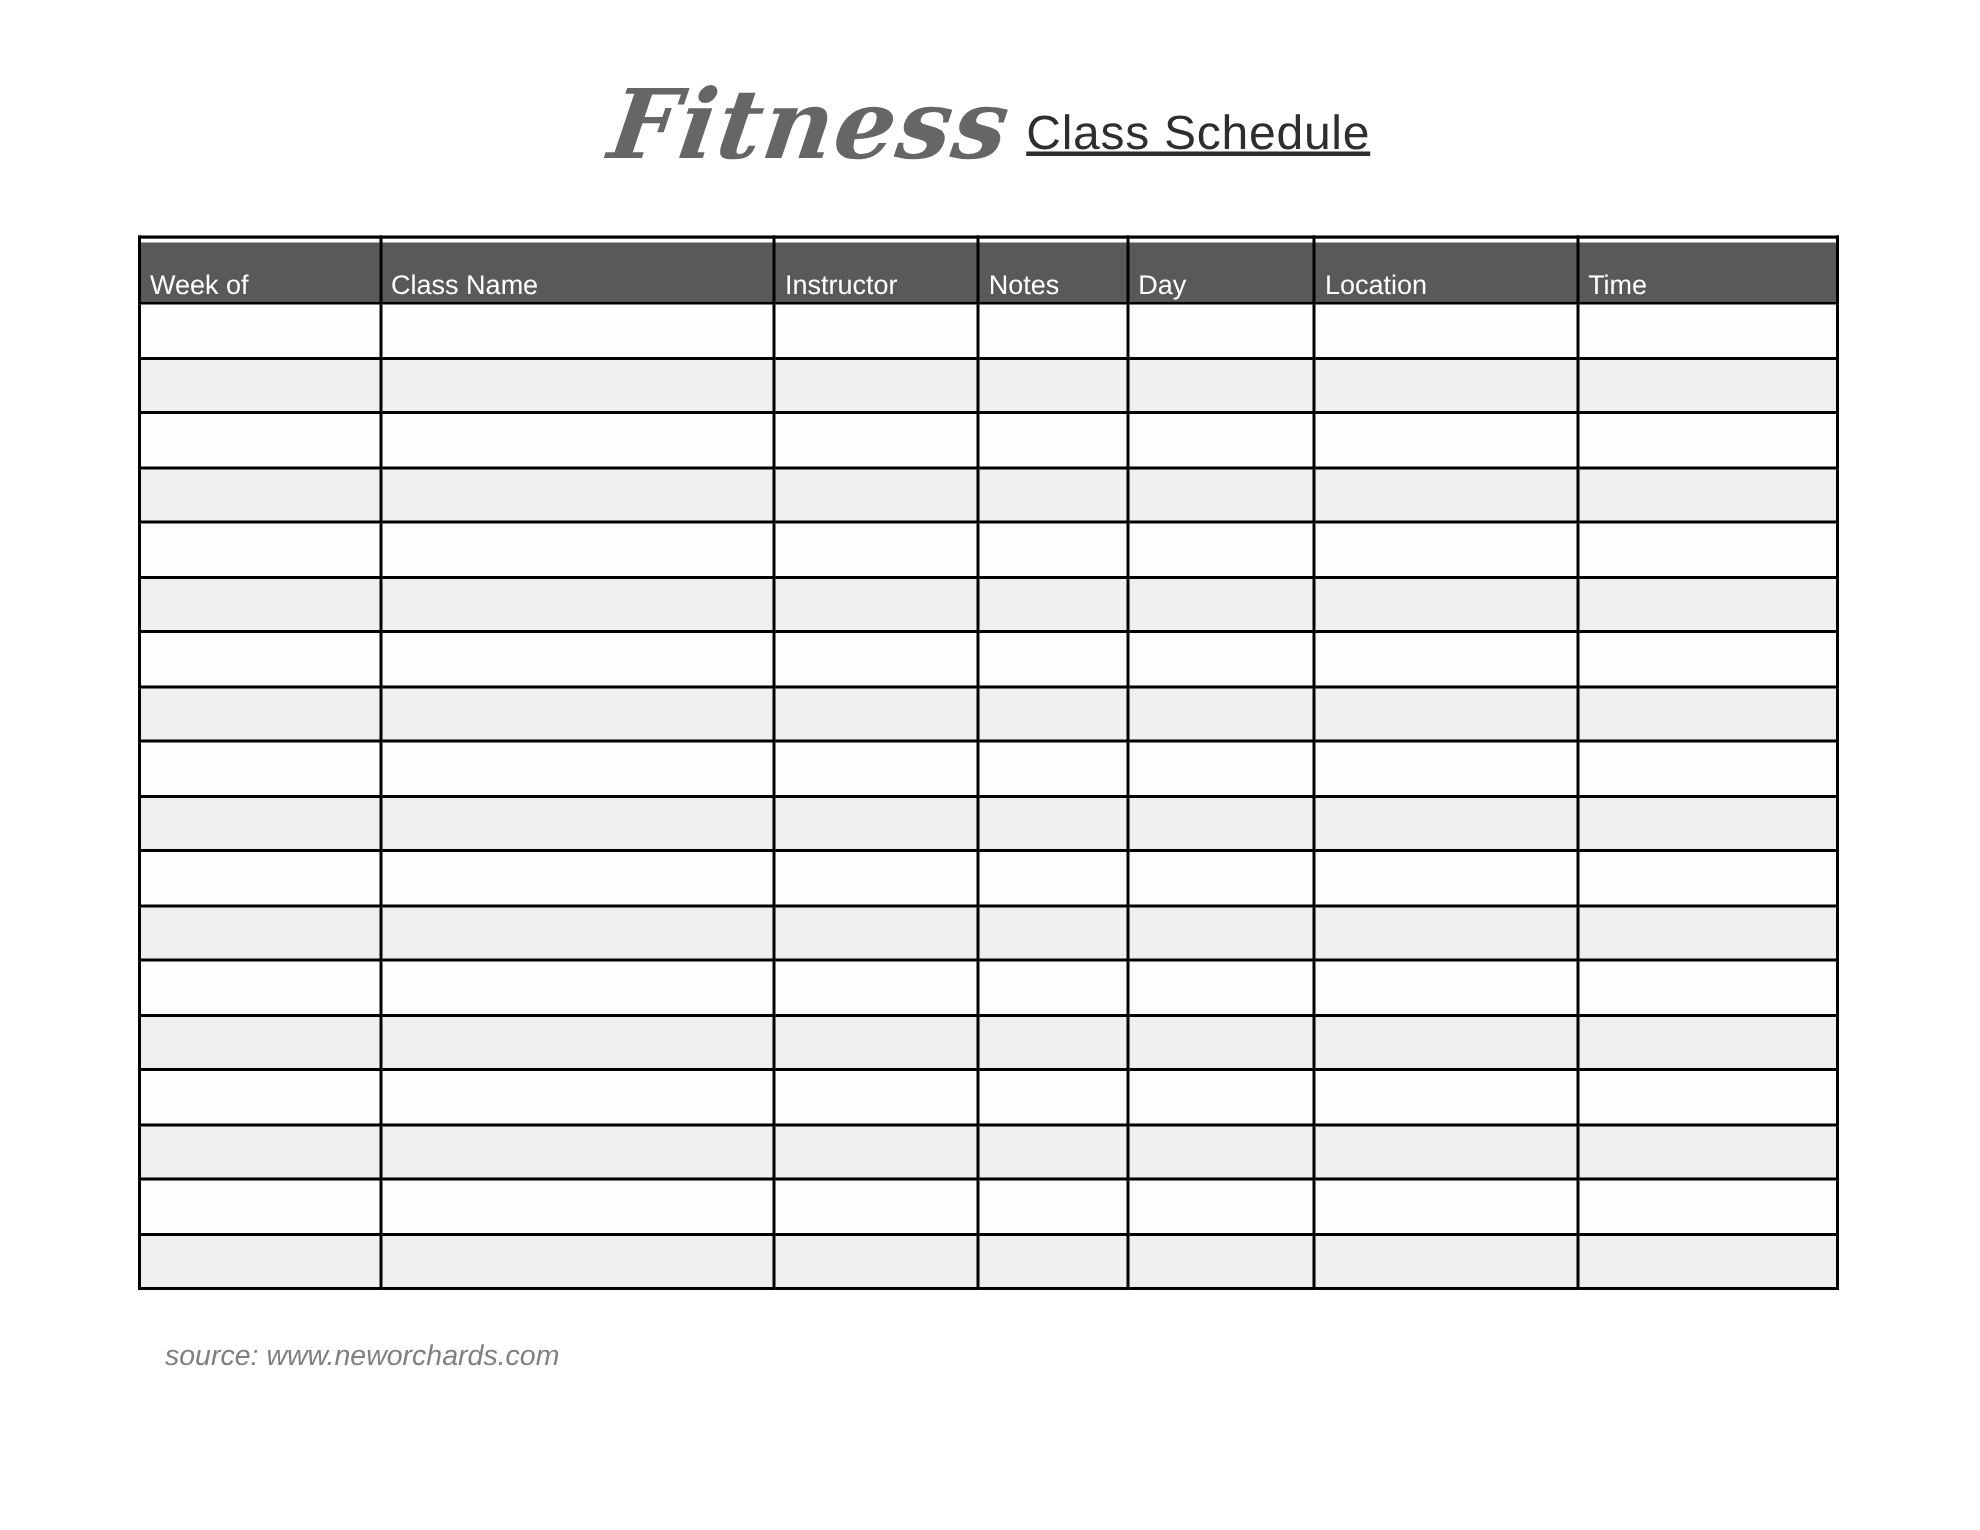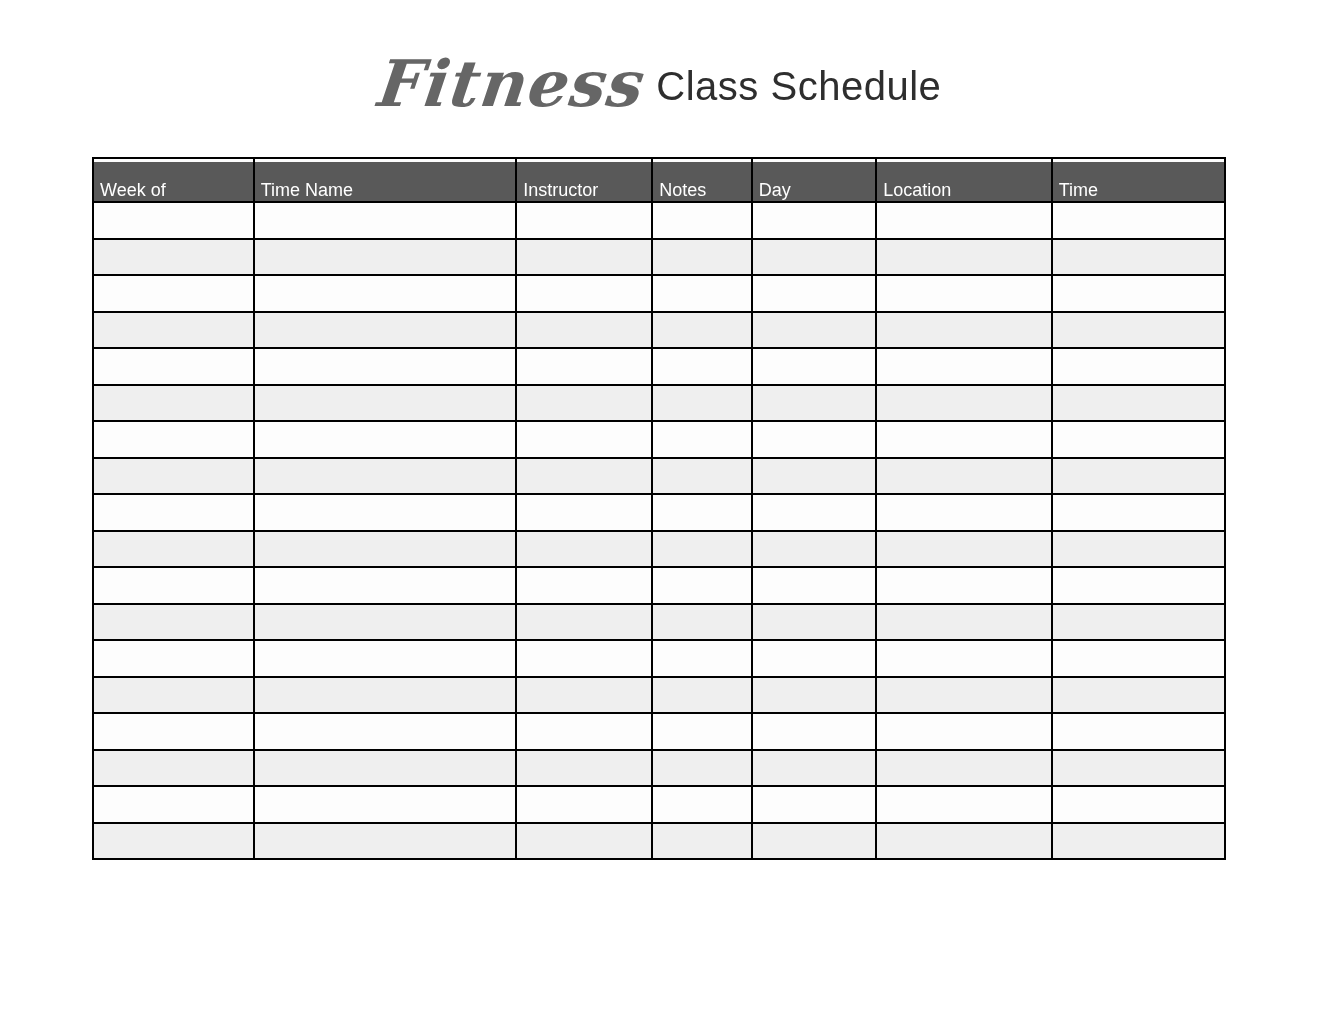--- a/index.html
+++ b/index.html
@@ -40,24 +40,25 @@
     font-weight: bold;
     font-size: 64px;
     line-height: 1;
     color: var(--title-script);
     transform: skewX(-8deg);
     letter-spacing: 1px;
     margin-right: 12px;
     vertical-align: -6px;
   }
   .title .rest {
-    font-size: 40px;
+    font-size: 32px;
     line-height: 1;
     color: var(--title-text);
     letter-spacing: 0.5px;
+    text-decoration: underline;
   }
   table.schedule {
     position: absolute;
     top: 157px;
     left: 92px;
     width: 1134px;
     border-collapse: collapse;
     table-layout: fixed;
     border: 2px solid var(--grid);
   }
@@ -111,21 +112,21 @@
         <col>
         <col>
         <col>
         <col>
         <col>
         <col>
       </colgroup>
     <thead>
       <tr>
           <th>Week of</th>
-          <th>Time Name</th>
+          <th>Class Name</th>
           <th>Instructor</th>
           <th>Notes</th>
           <th>Day</th>
           <th>Location</th>
           <th>Time</th>
         </tr>
     </thead>
     <tbody>
         <tr>
           <td></td>
@@ -285,14 +286,15 @@
           <td></td>
           <td></td>
           <td></td>
           <td></td>
           <td></td>
           <td></td>
         </tr>
       </tbody>
   </table>
 
+  <div class="source">source: www.neworchards.com</div>
 
 </div>
 
 </body></html>

